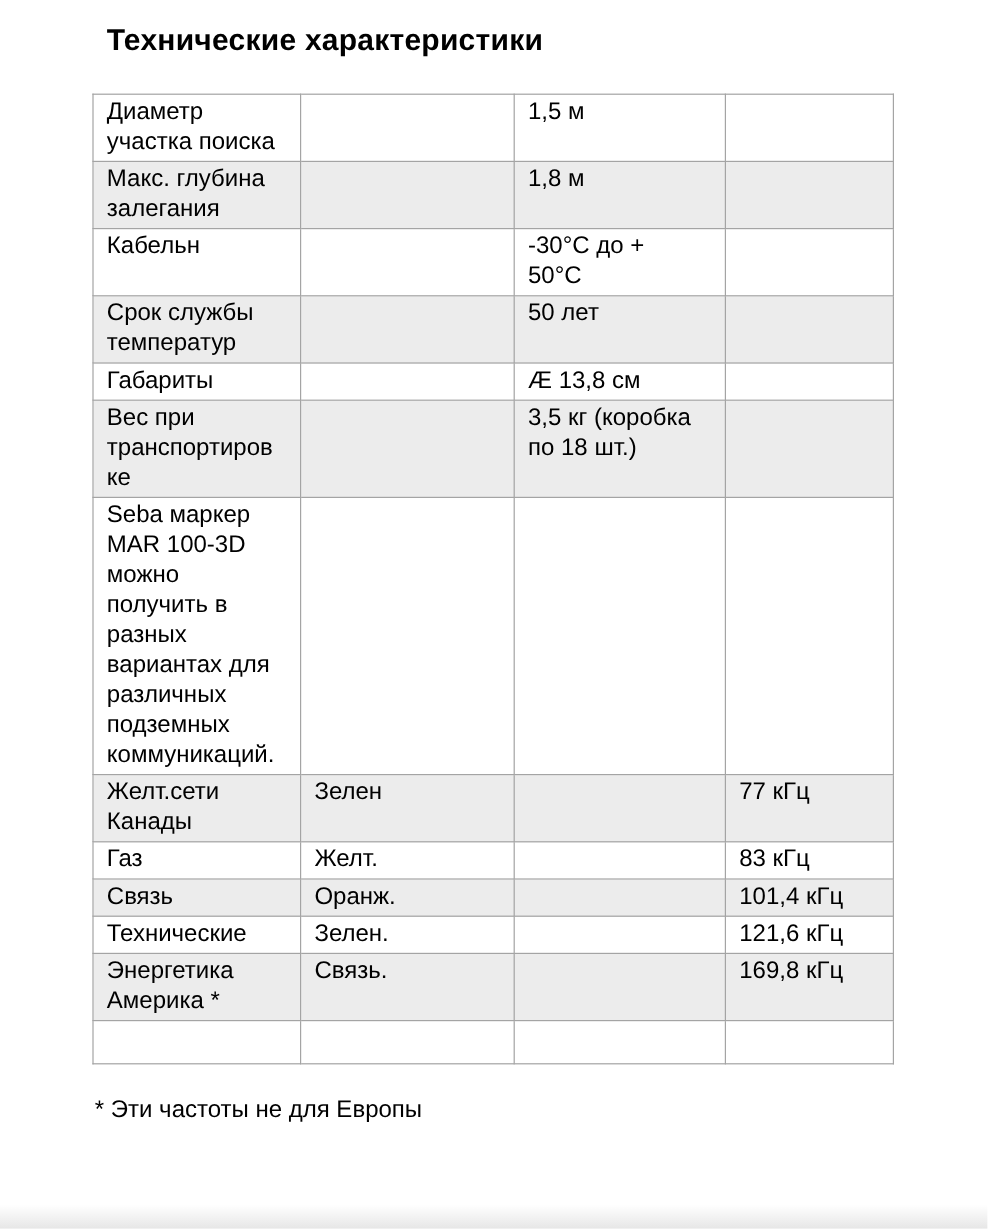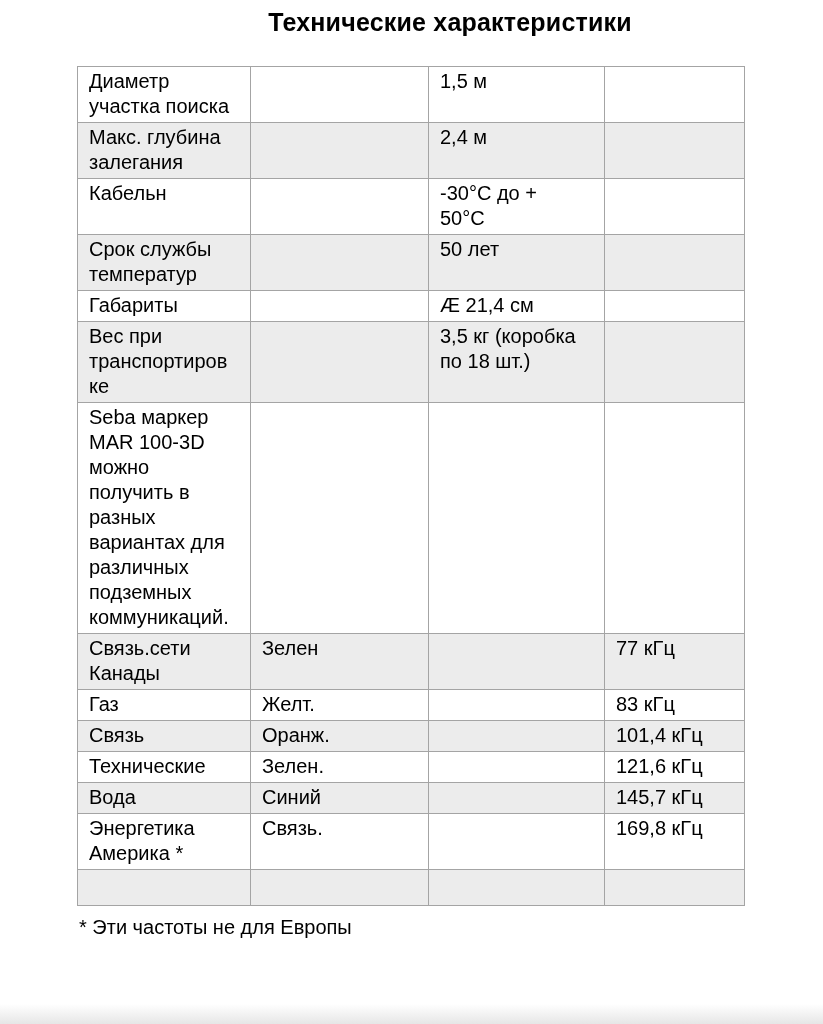--- a/index.html
+++ b/index.html
@@ -10,23 +10,22 @@
     color: #000000;
     font-family: "Liberation Sans", "DejaVu Sans", sans-serif;
     overflow: hidden;
     position: relative;
   }
   .page { padding: 7px 0 0 77px; }
   .page-title {
     font-size: 25px;
     line-height: 30px;
     font-weight: 700;
-    margin: 0;
+    margin: 12px;
     letter-spacing: 0.2px;
-    text-align: center;
   }
   table.spec-table {
     border-collapse: collapse;
     table-layout: fixed;
     margin-top: 29px;
   }
   .spec-table col.c1 { width: 173px; }
   .spec-table col.c2 { width: 178px; }
   .spec-table col.c3 { width: 176px; }
   .spec-table col.c4 { width: 140px; }
@@ -38,21 +37,21 @@
     line-height: 25px;
     white-space: pre-wrap;
     overflow-wrap: break-word;
     background: #ffffff;
   }
   .spec-table tr:nth-child(even) td { background: #ececec; }
   .spec-table tr.empty-row td { height: 30px; }
   .footnote {
     font-size: 20px;
     line-height: 25px;
-    margin: 9px 0 0 2px;
+    margin: 26px 0 0 2px;
   }
   .page-bottom-fade {
     position: absolute;
     left: 0;
     bottom: 0;
     width: 100%;
     height: 20px;
     background: linear-gradient(rgba(255,255,255,0), #e6e6e6);
     pointer-events: none;
   }
@@ -76,41 +75,41 @@
           <td>Диаметр
 участка поиска</td>
           <td></td>
           <td>1,5 м</td>
           <td></td>
         </tr>
         <tr>
           <td>Макс. глубина
 залегания</td>
           <td></td>
-          <td>2,4 м</td>
+          <td>1,8 м</td>
           <td></td>
         </tr>
         <tr>
           <td>Кабельн</td>
           <td></td>
           <td>-30°C до +
 50°C</td>
           <td></td>
         </tr>
         <tr>
           <td>Срок службы
 температур</td>
           <td></td>
           <td>50 лет</td>
           <td></td>
         </tr>
         <tr>
           <td>Габариты</td>
           <td></td>
-          <td>Æ 21,4 см</td>
+          <td>Æ 13,8 см</td>
           <td></td>
         </tr>
         <tr>
           <td>Вес при
 транспортиров
 ке</td>
           <td></td>
           <td>3,5 кг (коробка
 по 18 шт.)</td>
           <td></td>
@@ -123,21 +122,21 @@
 разных
 вариантах для
 различных
 подземных
 коммуникаций.</td>
           <td></td>
           <td></td>
           <td></td>
         </tr>
         <tr>
-          <td>Связь.сети
+          <td>Желт.сети
 Канады</td>
           <td>Зелен</td>
           <td></td>
           <td>77 кГц</td>
         </tr>
         <tr>
           <td>Газ</td>
           <td>Желт.</td>
           <td></td>
           <td>83 кГц</td>
@@ -148,26 +147,20 @@
           <td></td>
           <td>101,4 кГц</td>
         </tr>
         <tr>
           <td>Технические</td>
           <td>Зелен.</td>
           <td></td>
           <td>121,6 кГц</td>
         </tr>
         <tr>
-          <td>Вода</td>
-          <td>Синий</td>
-          <td></td>
-          <td>145,7 кГц</td>
-        </tr>
-        <tr>
           <td>Энергетика
 Америка *</td>
           <td>Связь.</td>
           <td></td>
           <td>169,8 кГц</td>
         </tr>
         <tr class="empty-row">
           <td></td>
           <td></td>
           <td></td>

